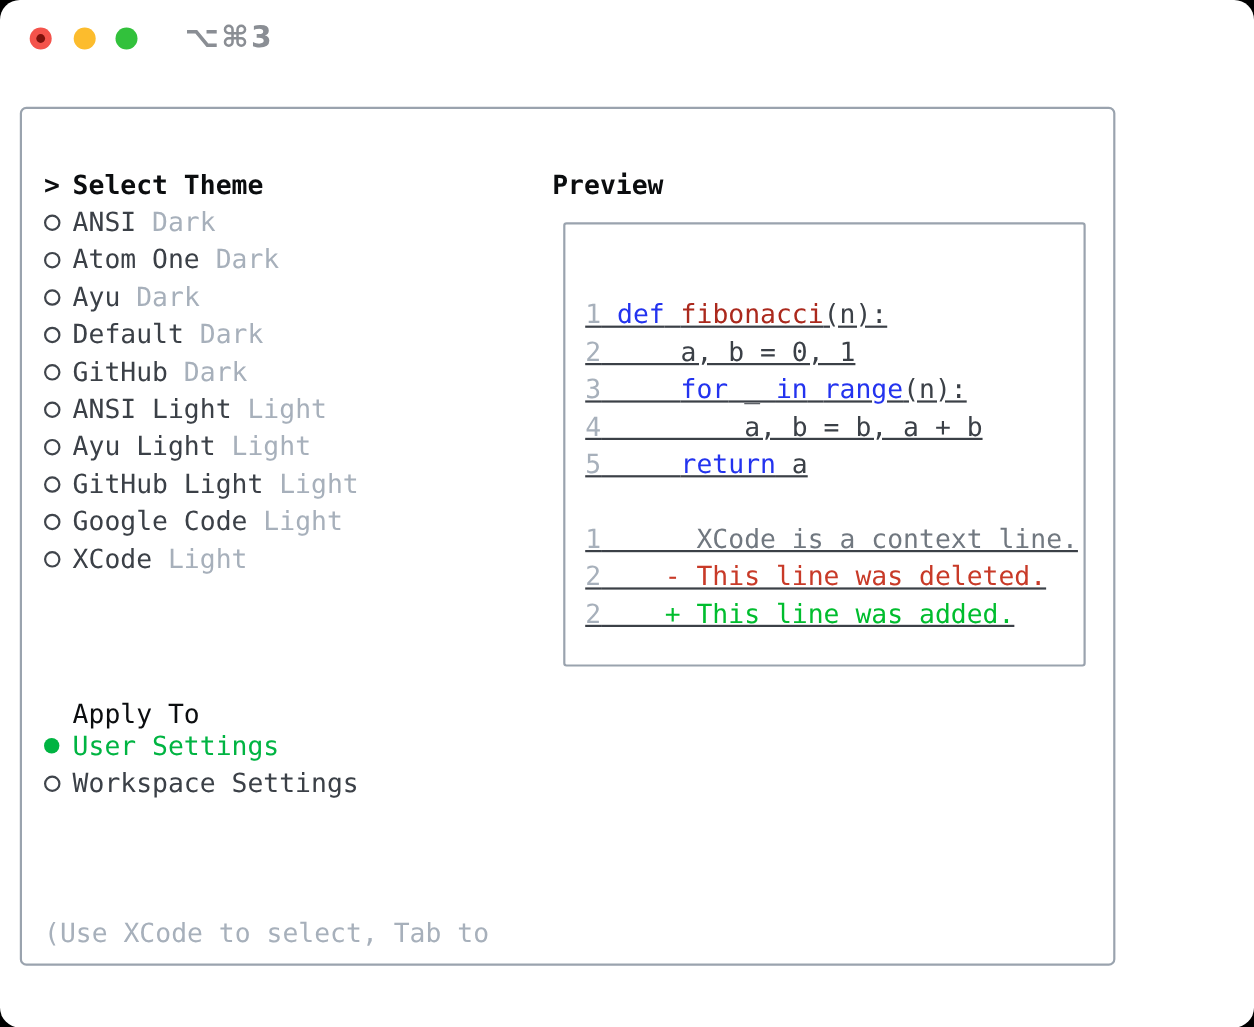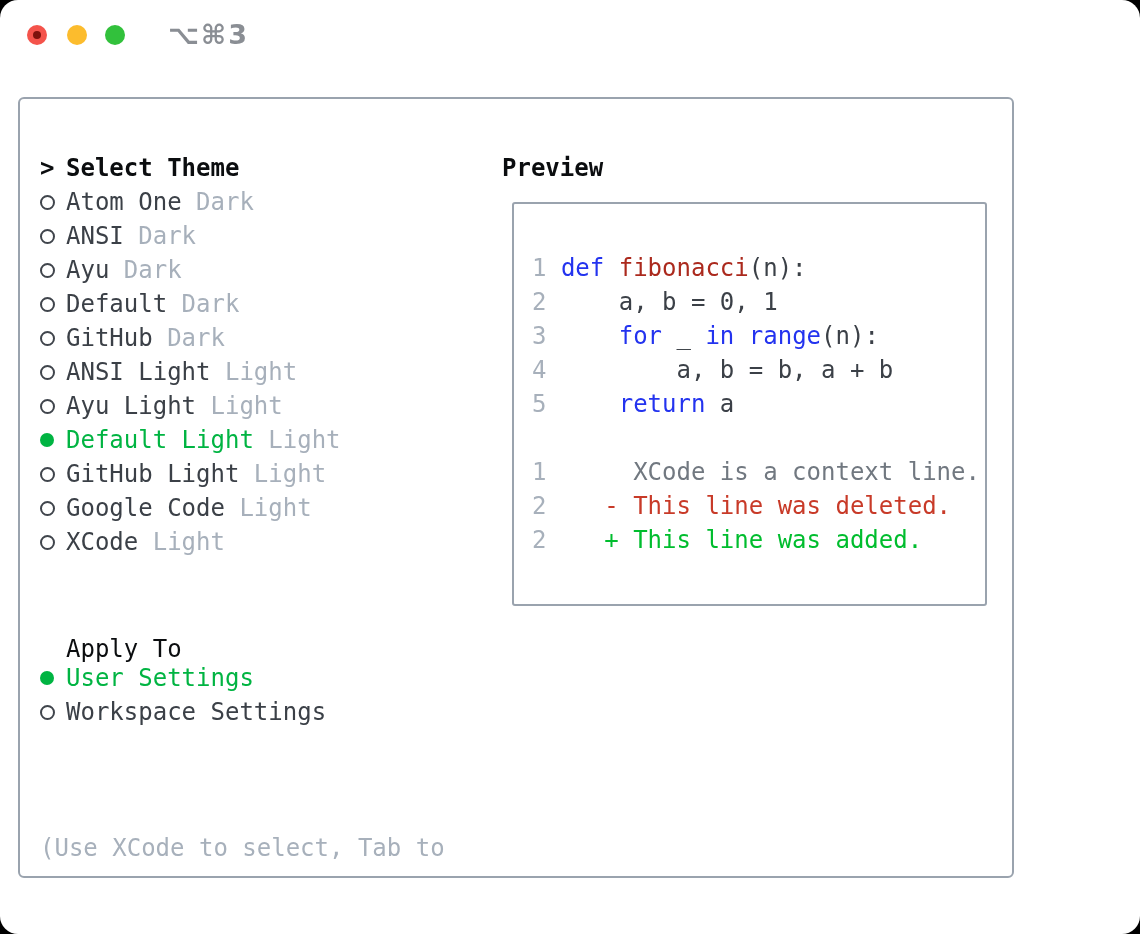--- a/index.html
+++ b/index.html
@@ -38,21 +38,21 @@
   .hdr{font-weight:bold;color:var(--head);}
   .hdr2{color:var(--head);margin-top:10px;}
   .theme-list{position:absolute;left:20px;top:52px;}
   .apply-group{position:absolute;left:20px;top:528px;}
   .help{position:absolute;left:20px;top:664px;color:var(--muted);line-height:34px;white-space:pre;}
   
   .preview-title{position:absolute;left:482px;top:52px;height:34px;line-height:34px;font-weight:bold;color:var(--head);text-align:right;}
   .preview-box{
     position:absolute;left:492px;top:103px;width:475px;height:404px;
     border:2px solid var(--border);border-radius:3px;box-sizing:border-box;
-    padding:47px 0 0 18px;overflow:hidden;
+    padding:65px 0 0 18px;overflow:hidden;text-decoration:underline;
   }
   .cl{height:34px;line-height:34px;white-space:pre;font-size:24px;}
   .ln{color:var(--muted);}
   .tok-p{color:var(--ink);}
   .tok-k{color:var(--kw);}
   .tok-f{color:var(--fn);}
   .tok-c{color:var(--ctx);}
   .tok-d{color:var(--del);margin-top:48px;}
   .tok-a{color:var(--add);}
 </style>
@@ -69,28 +69,27 @@
   <span class="shortcut">⌥⌘3</span>
 
   <div class="panel">
 
     <div class="theme-list">
       <div class="row">
         <span class="bullet-slot"><span class="arrow">&gt;</span></span>
         <span class="label hdr">Select Theme</span>
       </div>
       <div id="theme-items">
+          <div class="row item"><span class="bullet-slot"><span class="ring"></span></span><span class="label"><span class="name">ANSI</span><span class="tag">Dark</span></span></div>
           <div class="row item"><span class="bullet-slot"><span class="ring"></span></span><span class="label"><span class="name">Atom One</span><span class="tag">Dark</span></span></div>
-          <div class="row item"><span class="bullet-slot"><span class="ring"></span></span><span class="label"><span class="name">ANSI</span><span class="tag">Dark</span></span></div>
           <div class="row item"><span class="bullet-slot"><span class="ring"></span></span><span class="label"><span class="name">Ayu</span><span class="tag">Dark</span></span></div>
           <div class="row item"><span class="bullet-slot"><span class="ring"></span></span><span class="label"><span class="name">Default</span><span class="tag">Dark</span></span></div>
           <div class="row item"><span class="bullet-slot"><span class="ring"></span></span><span class="label"><span class="name">GitHub</span><span class="tag">Dark</span></span></div>
           <div class="row item"><span class="bullet-slot"><span class="ring"></span></span><span class="label"><span class="name">ANSI Light</span><span class="tag">Light</span></span></div>
           <div class="row item"><span class="bullet-slot"><span class="ring"></span></span><span class="label"><span class="name">Ayu Light</span><span class="tag">Light</span></span></div>
-          <div class="row item selected"><span class="bullet-slot"><span class="dot-sel"></span></span><span class="label"><span class="name">Default Light</span><span class="tag">Light</span></span></div>
           <div class="row item"><span class="bullet-slot"><span class="ring"></span></span><span class="label"><span class="name">GitHub Light</span><span class="tag">Light</span></span></div>
           <div class="row item"><span class="bullet-slot"><span class="ring"></span></span><span class="label"><span class="name">Google Code</span><span class="tag">Light</span></span></div>
           <div class="row item"><span class="bullet-slot"><span class="ring"></span></span><span class="label"><span class="name">XCode</span><span class="tag">Light</span></span></div>
         </div>
     </div>
 
     <div class="apply-group">
       <div class="row">
         <span class="bullet-slot"></span>
         <span class="label hdr2">Apply To</span>

